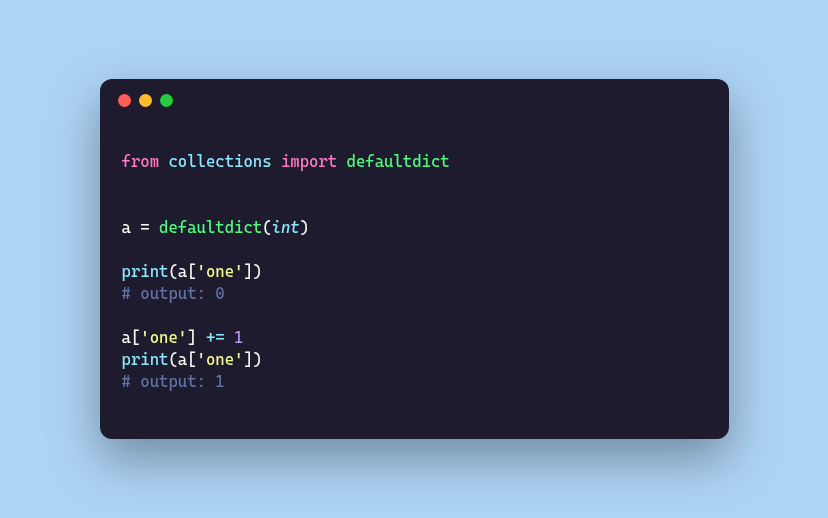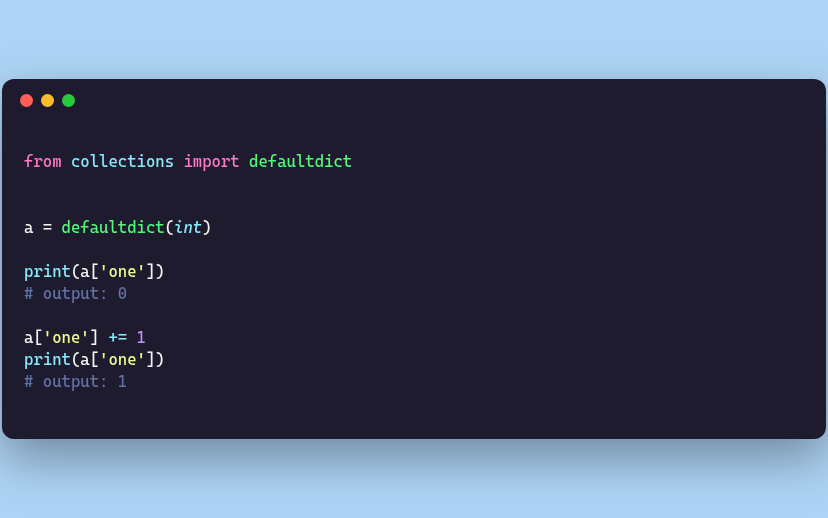--- a/index.html
+++ b/index.html
@@ -6,21 +6,21 @@
   body {
     width: 828px;
     height: 518px;
     background: #aed4f5;
     display: flex;
     align-items: center;
     justify-content: center;
     font-family: ui-monospace, Menlo, Monaco, "Cascadia Code", Consolas, monospace;
   }
   .window {
-    width: 824px;
+    width: 629px;
     background: #1e1b2e;
     border-radius: 12px;
     box-shadow: 0 20px 50px rgba(0,0,0,0.35);
     overflow: hidden;
   }
   .titlebar {
     height: 44px;
     display: flex;
     align-items: center;
     padding-left: 18px;

